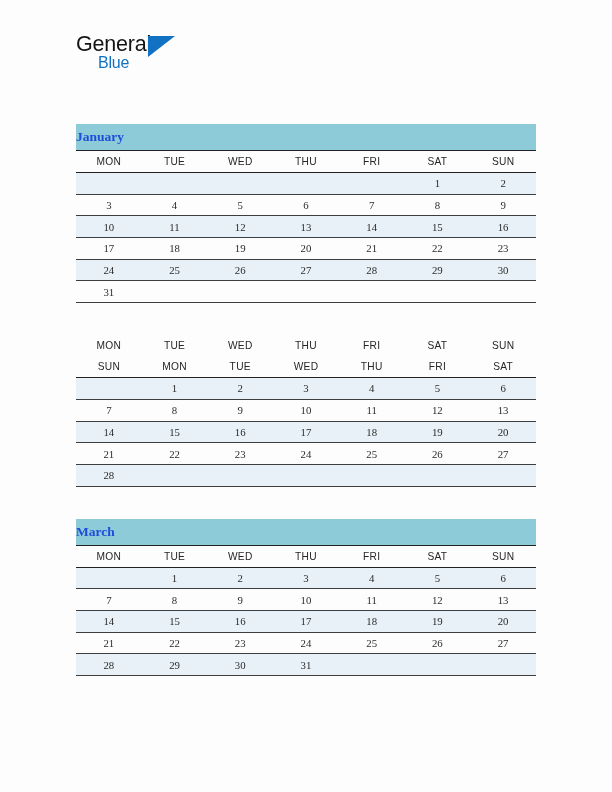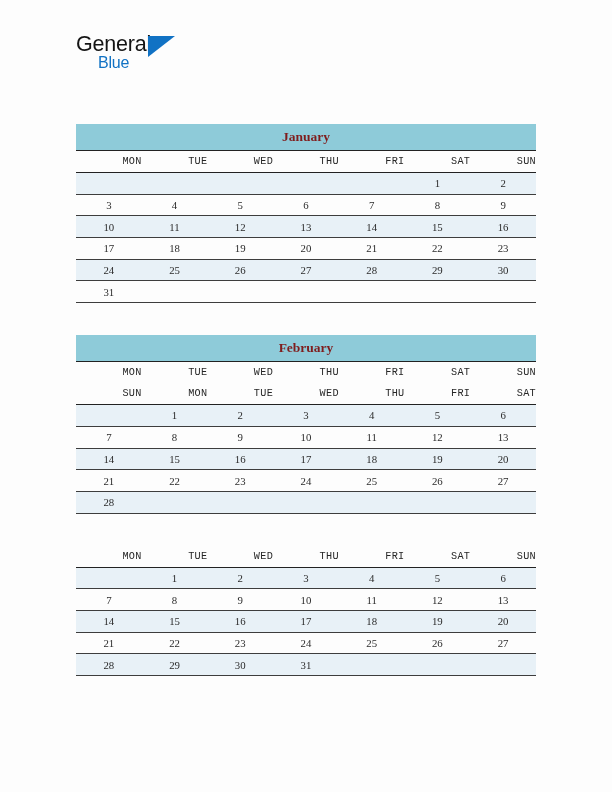--- a/index.html
+++ b/index.html
@@ -95,34 +95,33 @@
   }
   table.month td,
   table.month th {
     padding: 0;
     margin: 0;
   }
 
   .month-title-cell {
     background: #8ecbd9;
     height: 26px;
-    text-align: center;
     vertical-align: middle;
     font-family: "Liberation Serif", serif;
     font-size: 13.5px;
     font-weight: bold;
-    color: #7f1d1d;
+    color: #1d4ed8;
     border-bottom: 1.3px solid #222222;
   }
 
   .dow-row td {
     height: 21px;
-    text-align: right;
+    text-align: center;
     vertical-align: middle;
-    font-family: Liberation Mono, monospace;
+    font-family: Liberation Sans, sans-serif;
     font-size: 10.2px;
     font-weight: 400;
     color: #262626;
     letter-spacing: 0.3px;
     background: #fdfdfd;
   }
   .dow-row.last-dow td {
     border-bottom: 1.3px solid #222222;
   }
 
@@ -222,23 +221,20 @@
             <td></td>
             <td></td>
             <td></td>
           </tr>
         </tbody>
       </table>
     </div>
     <div class="month-block">
       <table class="month">
         <tbody>
-          <tr>
-            <td class="month-title-cell" colspan="7">February</td>
-          </tr>
           <tr class="dow-row">
             <td>MON</td>
             <td>TUE</td>
             <td>WED</td>
             <td>THU</td>
             <td>FRI</td>
             <td>SAT</td>
             <td>SUN</td>
           </tr>
           <tr class="dow-row last-dow">
@@ -294,20 +290,23 @@
             <td></td>
             <td></td>
             <td></td>
           </tr>
         </tbody>
       </table>
     </div>
     <div class="month-block">
       <table class="month">
         <tbody>
+          <tr>
+            <td class="month-title-cell" colspan="7">March</td>
+          </tr>
           <tr class="dow-row last-dow">
             <td>MON</td>
             <td>TUE</td>
             <td>WED</td>
             <td>THU</td>
             <td>FRI</td>
             <td>SAT</td>
             <td>SUN</td>
           </tr>
           <tr class="week-row striped">

